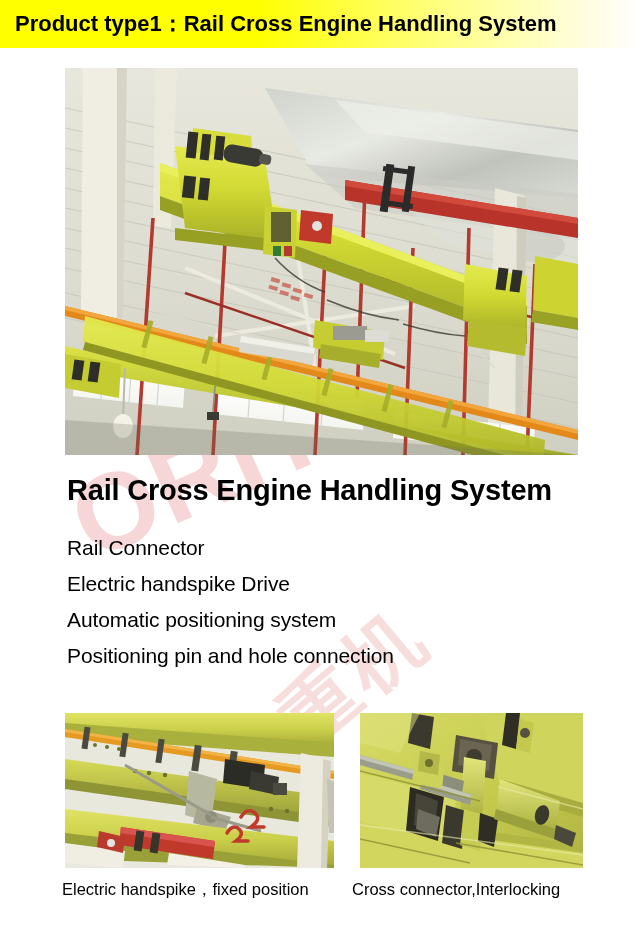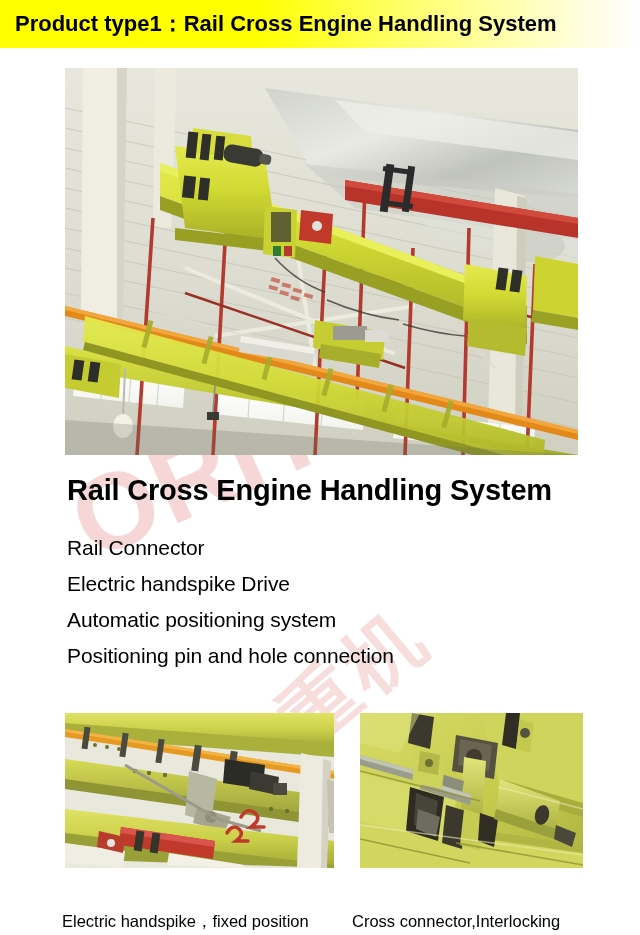--- a/index.html
+++ b/index.html
@@ -136,21 +136,20 @@
   }
   .thumb-left  { left: 65px;  top: 713px; width: 269px; height: 155px; }
   .thumb-right { left: 360px; top: 713px; width: 223px; height: 155px; }
 
   .caption {
     position: absolute;
     font-size: 16.5px;
     line-height: 20px;
     white-space: nowrap;
     z-index: 2;
-    margin-top: 32px;
   }
   .caption-left  { left: 62px;  top: 879px; }
   .caption-right { left: 352px; top: 879px; }
 
   
   .ph { position: absolute; }
   .ph-full { left:0; top:0; width:100%; height:100%; }
 </style>
 </head>
 <body>

